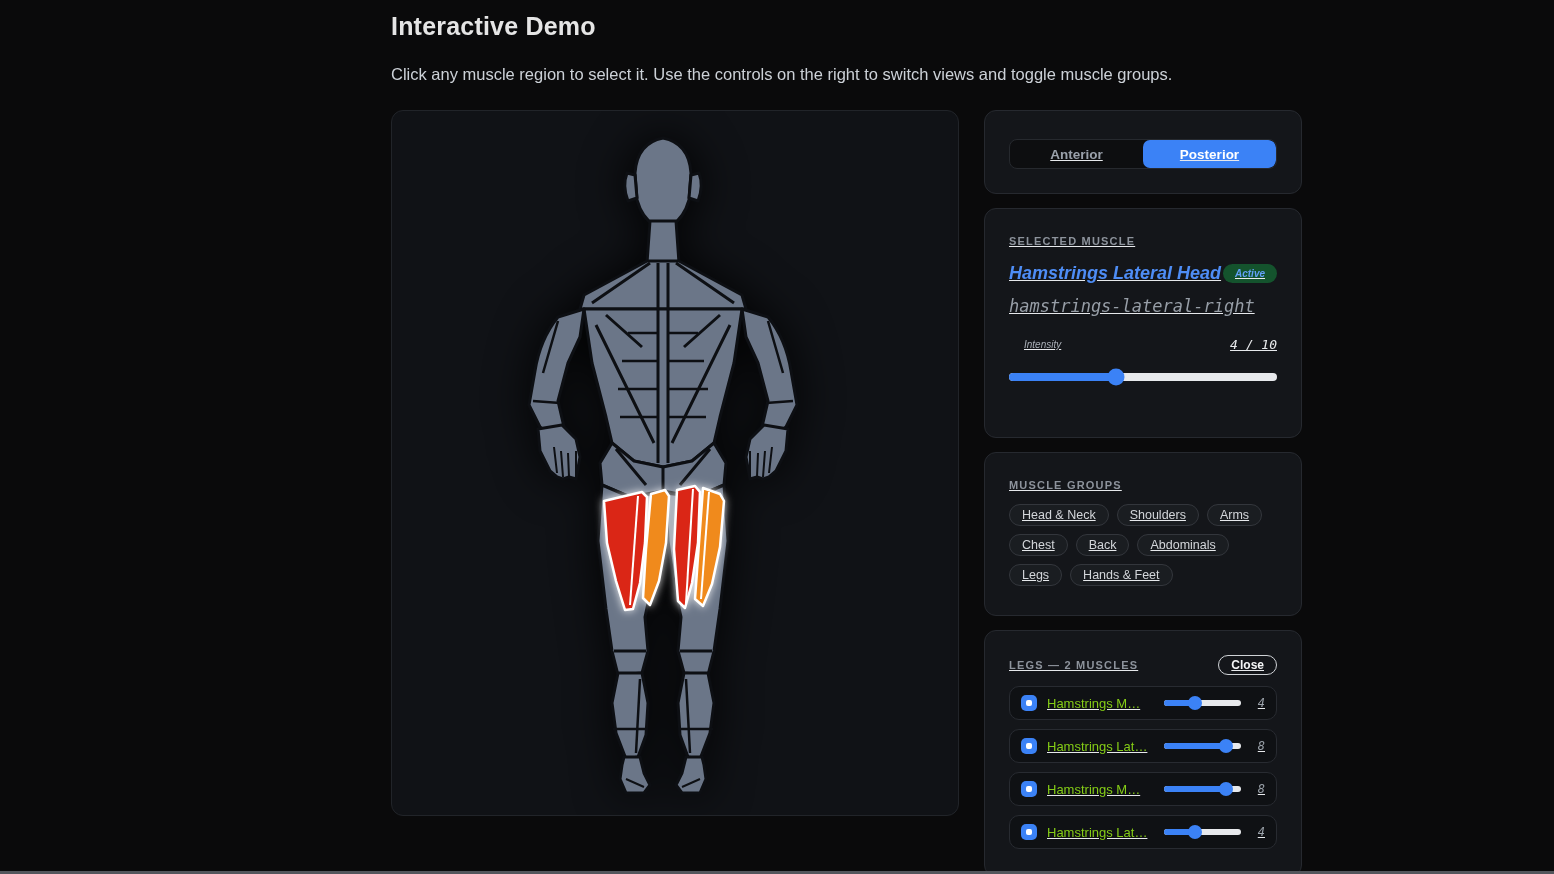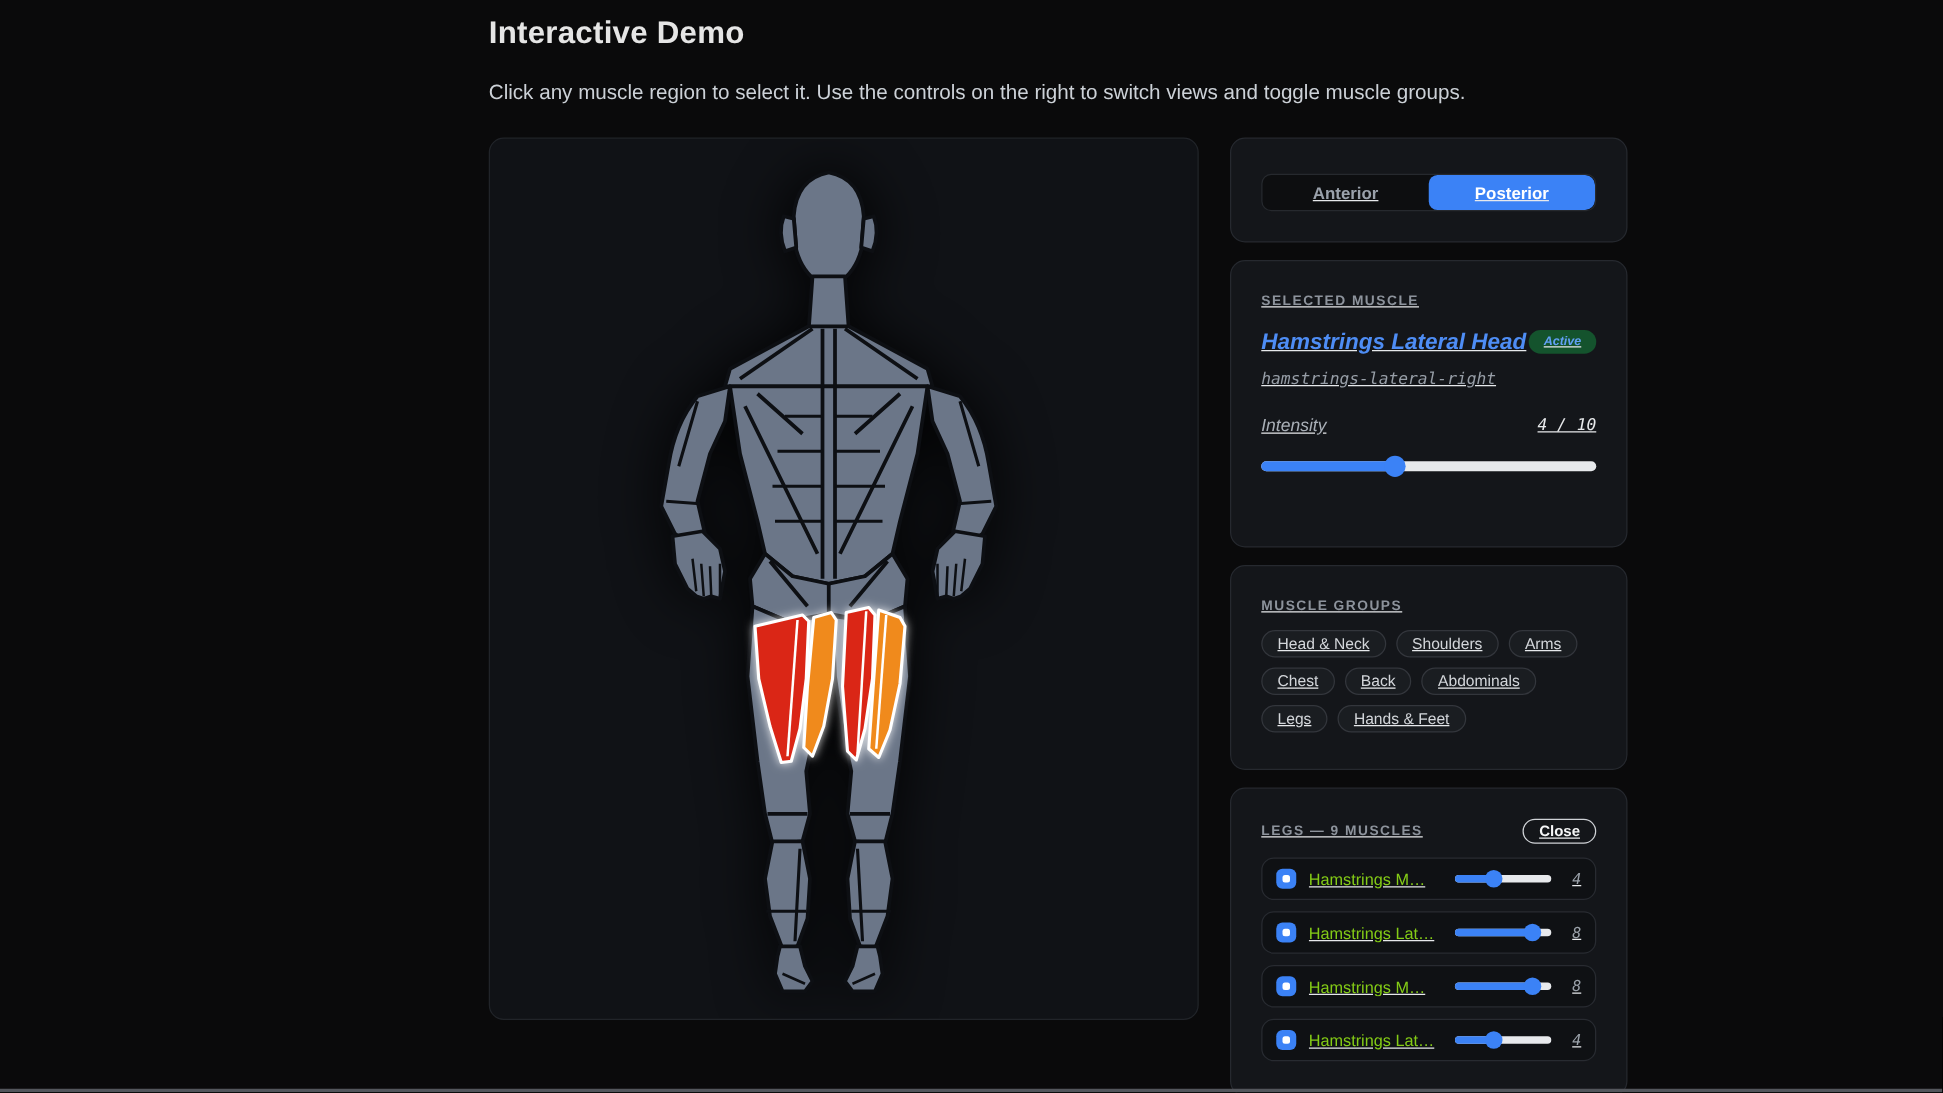--- a/index.html
+++ b/index.html
@@ -27,23 +27,23 @@
   .seg{flex:1;display:flex;align-items:center;justify-content:center;font-size:13.5px;font-weight:600;
        color:#9aa1ab;cursor:pointer;background:transparent;border:none;font-family:inherit;}
   .seg.active{background:var(--accent,#3b82f6);color:#fff;border-radius:7px 8px 8px 7px;}
 
   
   .card.selected-card{height:230px;}
   .sel-head{display:flex;align-items:center;justify-content:space-between;margin-top:16px;}
   .muscle-name{font-size:18px;font-weight:700;font-style:italic;color:#4e8df5;}
   .badge{font-size:10px;font-style:italic;font-weight:600;color:#62a0f6;background:#14532d;
          border-radius:999px;padding:4px 12px;}
-  .slug{margin-top:12px;font-family:"DejaVu Sans Mono",monospace;font-style:italic;font-size:13px;color:#979ea7;}
+  .slug{margin-top:12px;font-family:"DejaVu Sans Mono",monospace;font-style:italic;font-size:17px;color:#979ea7;}
   .intensity-row{display:flex;align-items:center;justify-content:space-between;margin-top:21px;}
-  .intensity-label{font-size:14px;font-style:italic;color:#a9afb7;}
+  .intensity-label{font-size:10px;font-style:italic;color:#a9afb7;margin-left:15px;}
   .intensity-value{font-family:"DejaVu Sans Mono",monospace;font-style:italic;font-size:13px;color:#e8eaec;}
   .slider{position:relative;height:8px;border-radius:99px;background:#e7e9ec;margin-top:21px;}
   .slider .fill{position:absolute;left:0;top:0;bottom:0;width:var(--pct,0%);background:var(--accent,#3b82f6);border-radius:99px;}
   .slider .thumb{position:absolute;top:50%;left:var(--pct,0%);width:17px;height:17px;border-radius:50%;
                  background:var(--accent,#3b82f6);transform:translate(-50%,-50%);cursor:pointer;}
 
   
   .card.groups-card{height:164px;}
   .chips{display:flex;flex-wrap:wrap;gap:8px;margin-top:13px;max-width:262px;}
   .chip{display:inline-flex;align-items:center;height:22px;padding:0 12px;border-radius:999px;
@@ -177,21 +177,21 @@
             <button class="chip">Chest</button>
             <button class="chip">Back</button>
             <button class="chip">Abdominals</button>
             <button class="chip">Legs</button>
             <button class="chip">Hands &amp; Feet</button>
           </div>
         </div>
 
         <div class="card legs-card">
           <div class="legs-head">
-            <div class="section-label">LEGS — 9 MUSCLES</div>
+            <div class="section-label">LEGS — 2 MUSCLES</div>
             <button class="close-btn">Close</button>
           </div>
 
           <div class="muscle-row">
             <span class="checkbox">
                 <span class="checkbox-dot"></span>
               </span>
             <span class="row-label">Hamstrings M…</span>
             <div class="slider row-slider" style="--pct: 40%;">
               <div class="fill"></div>

